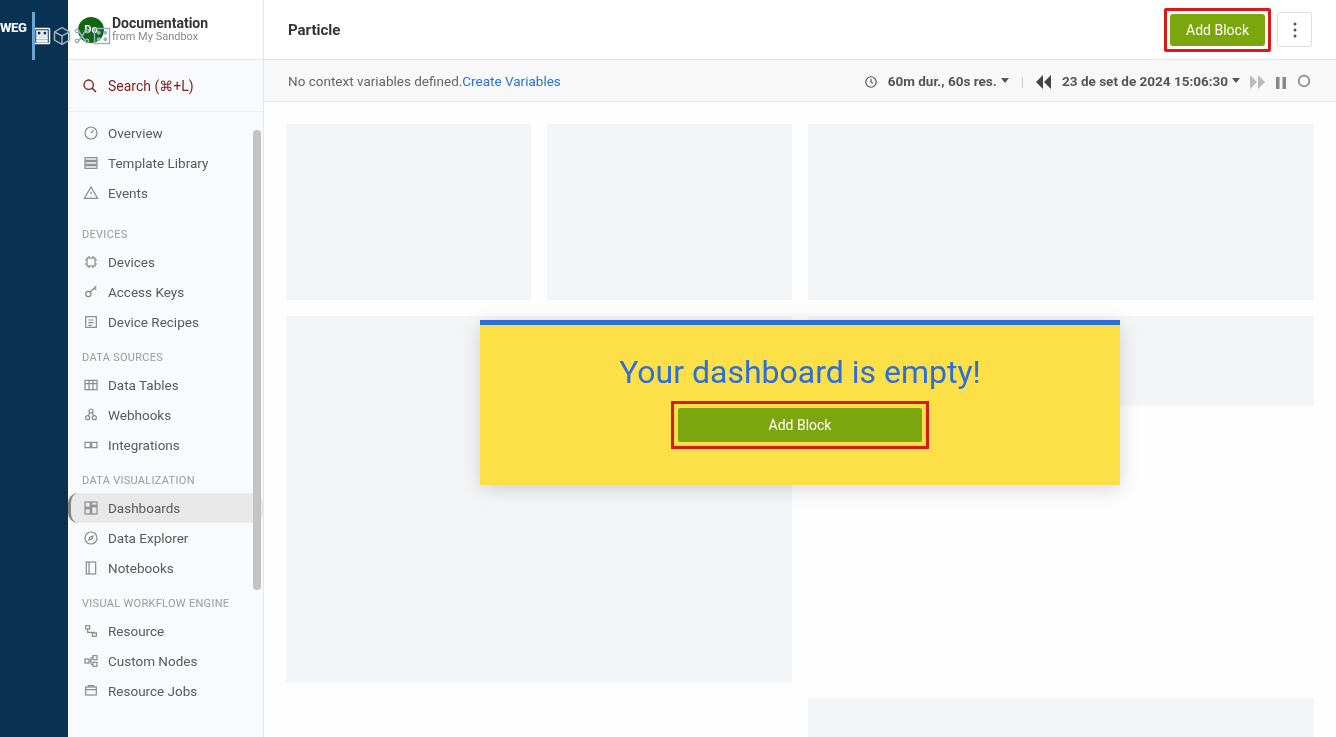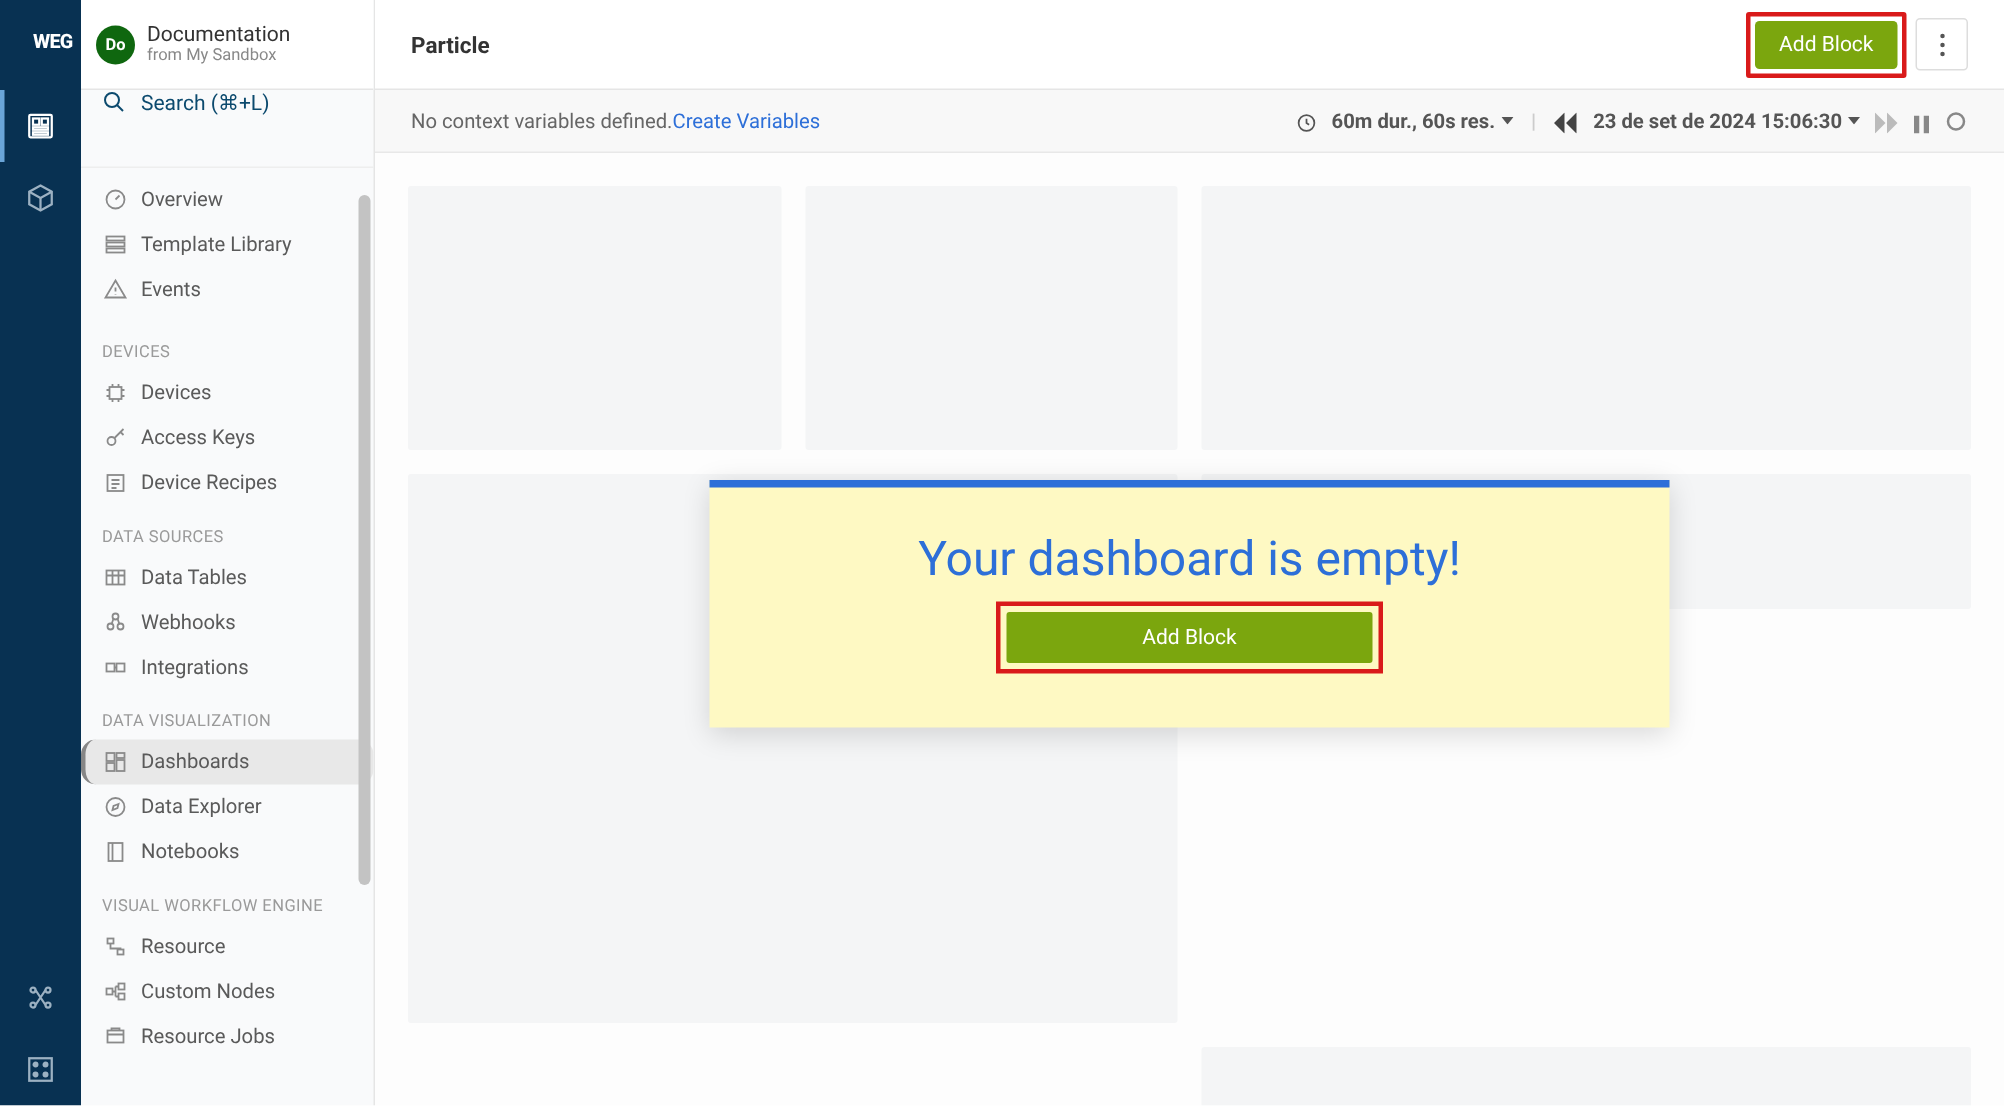--- a/index.html
+++ b/index.html
@@ -1,31 +1,31 @@
 <!DOCTYPE html>
 <html><head>
   <meta charset="utf-8">
   <style>
     * { margin: 0; padding: 0; box-sizing: border-box; font-family: -apple-system, BlinkMacSystemFont, "Segoe UI", Roboto, sans-serif; }
     body { display: flex; height: 100vh; overflow: hidden; background: #fff; }
     
-    .icon-bar { width: 54px; background: #083152; display: flex; flex-direction: column; align-items: flex-end; padding-top: 12px; flex-shrink: 0; }
+    .icon-bar { width: 68px; background: #083152; display: flex; flex-direction: row; align-items: flex-start; padding-top: 12px; flex-shrink: 0; }
     .logo-area { color: #fff; font-weight: bold; font-size: 14px; letter-spacing: -0.5px; margin-bottom: 18px; height: 30px; display: flex; align-items: center; }
     .icon-bar-item { width: 54px; height: 48px; display: flex; align-items: center; justify-content: center; color: #9cb1c2; cursor: pointer; position: relative; }
     .icon-bar-item.active { color: #fff; }
     .icon-bar-item.active::before { content: ''; position: absolute; left: 0; top: 0; width: 3px; height: 100%; background: #6aa5d8; }
     .icon-bar-spacer { flex: 1; }
     
     .sidebar { width: 196px; background: #f9fafb; border-right: 1px solid #e5e5e5; flex-shrink: 0; display: flex; flex-direction: column; }
     .sidebar-header { height: 60px; display: flex; align-items: center; padding: 0 10px; border-bottom: 1px solid #e5e5e5; background: #fff; }
     .sidebar-avatar { width: 26px; height: 26px; border-radius: 50%; background: #0f670f; color: #fff; font-size: 11px; font-weight: bold; display: flex; align-items: center; justify-content: center; margin-right: 8px; flex-shrink:0; }
     .sidebar-title-wrap { line-height: 1.1; }
-    .sidebar-title { font-size: 14px; font-weight: 400; color: #333; }
+    .sidebar-title { font-size: 14px; font-weight: 700; color: #333; }
     .sidebar-subtitle { font-size: 11px; color: #888; }
-    .search-bar { height: 52px; display: flex; align-items: flex-start; padding: 0 14px; border-bottom: 1px solid #eee; color: #0c4a6e; }
+    .search-bar { height: 52px; display: flex; align-items: center; padding: 0 14px; border-bottom: 1px solid #eee; color: #7f1d1d; }
     .search-bar svg { margin-right: 10px; flex-shrink: 0; }
     .search-placeholder { font-size: 14px; }
     .nav-scroll { position: relative; flex: 1; overflow: hidden; }
     .scroll-thumb { position: absolute; right: 2px; top: 18px; width: 8px; height: 460px; background: #c3c3c3; border-radius: 4px; }
     .nav-section { padding: 6px 0; }
     .nav-heading { font-size: 11px; color: #9a9a9a; padding: 14px 14px 6px; letter-spacing: 0.3px; }
     .nav-item { display: flex; align-items: center; padding: 6px 14px; font-size: 13.5px; color: #5a5a5a; cursor: pointer; height: 30px; }
     .nav-item.active { background: #e8e8e8; border-left: 3px solid #868686; padding-left: 11px; border-radius: 10px; }
     .nav-item .nicon { width: 18px; height: 18px; margin-right: 8px; display:flex; align-items:center; justify-content:center; flex-shrink:0; color:#8a8a8a; }
     
@@ -48,21 +48,21 @@
     .canvas { flex: 1; background: #fdfdfd; position: relative; overflow: hidden; }
     .grid-wrap { padding: 22px; display: grid; grid-template-columns: repeat(4, 1fr); gap: 16px; height: 100%; }
     .placeholder-block { background: #f4f5f6; border-radius: 2px; }
     .pb1 { grid-column: 1; height: 176px;}
     .pb2 { grid-column: 2; height: 176px;}
     .pb3 { grid-column: 3 / span 2; height: 176px;}
     .pb4 { grid-column: 1 / span 2; height: 366px; margin-top: 0;}
     .pb5 { grid-column: 3 / span 2; height: 90px;}
     .pb6 { grid-column: 3 / span 2; height: 176px;}
     
-    .empty-modal { position: absolute; left: 50%; top: 218px; transform: translateX(-50%); width: 640px; background: #fef9c3; border-top: 5px solid #2d6fd8; box-shadow: 0 4px 18px rgba(0,0,0,0.15); text-align: center; padding: 28px 30px 36px; }
+    .empty-modal { position: absolute; left: 50%; top: 218px; transform: translateX(-50%); width: 640px; background: #fde047; border-top: 5px solid #2d6fd8; box-shadow: 0 4px 18px rgba(0,0,0,0.15); text-align: center; padding: 28px 30px 36px; }
     .empty-title { font-size: 32px; color: #2d6fd8; font-weight: 400; margin-bottom: 10px; }
     .empty-sub { font-size: 14px; color: #555; margin-bottom: 22px; }
     .empty-btn-wrap { border: 3px solid #d91a1a; display: inline-block; padding: 4px; }
     .empty-btn { background: #7ba60e; color:#fff; border:none; width: 244px; padding: 9px 0; font-size: 14px; cursor:pointer; border-radius:2px;}
   </style>
 </head>
 <body>
 
 <div class="icon-bar">
   <div class="logo-area">

